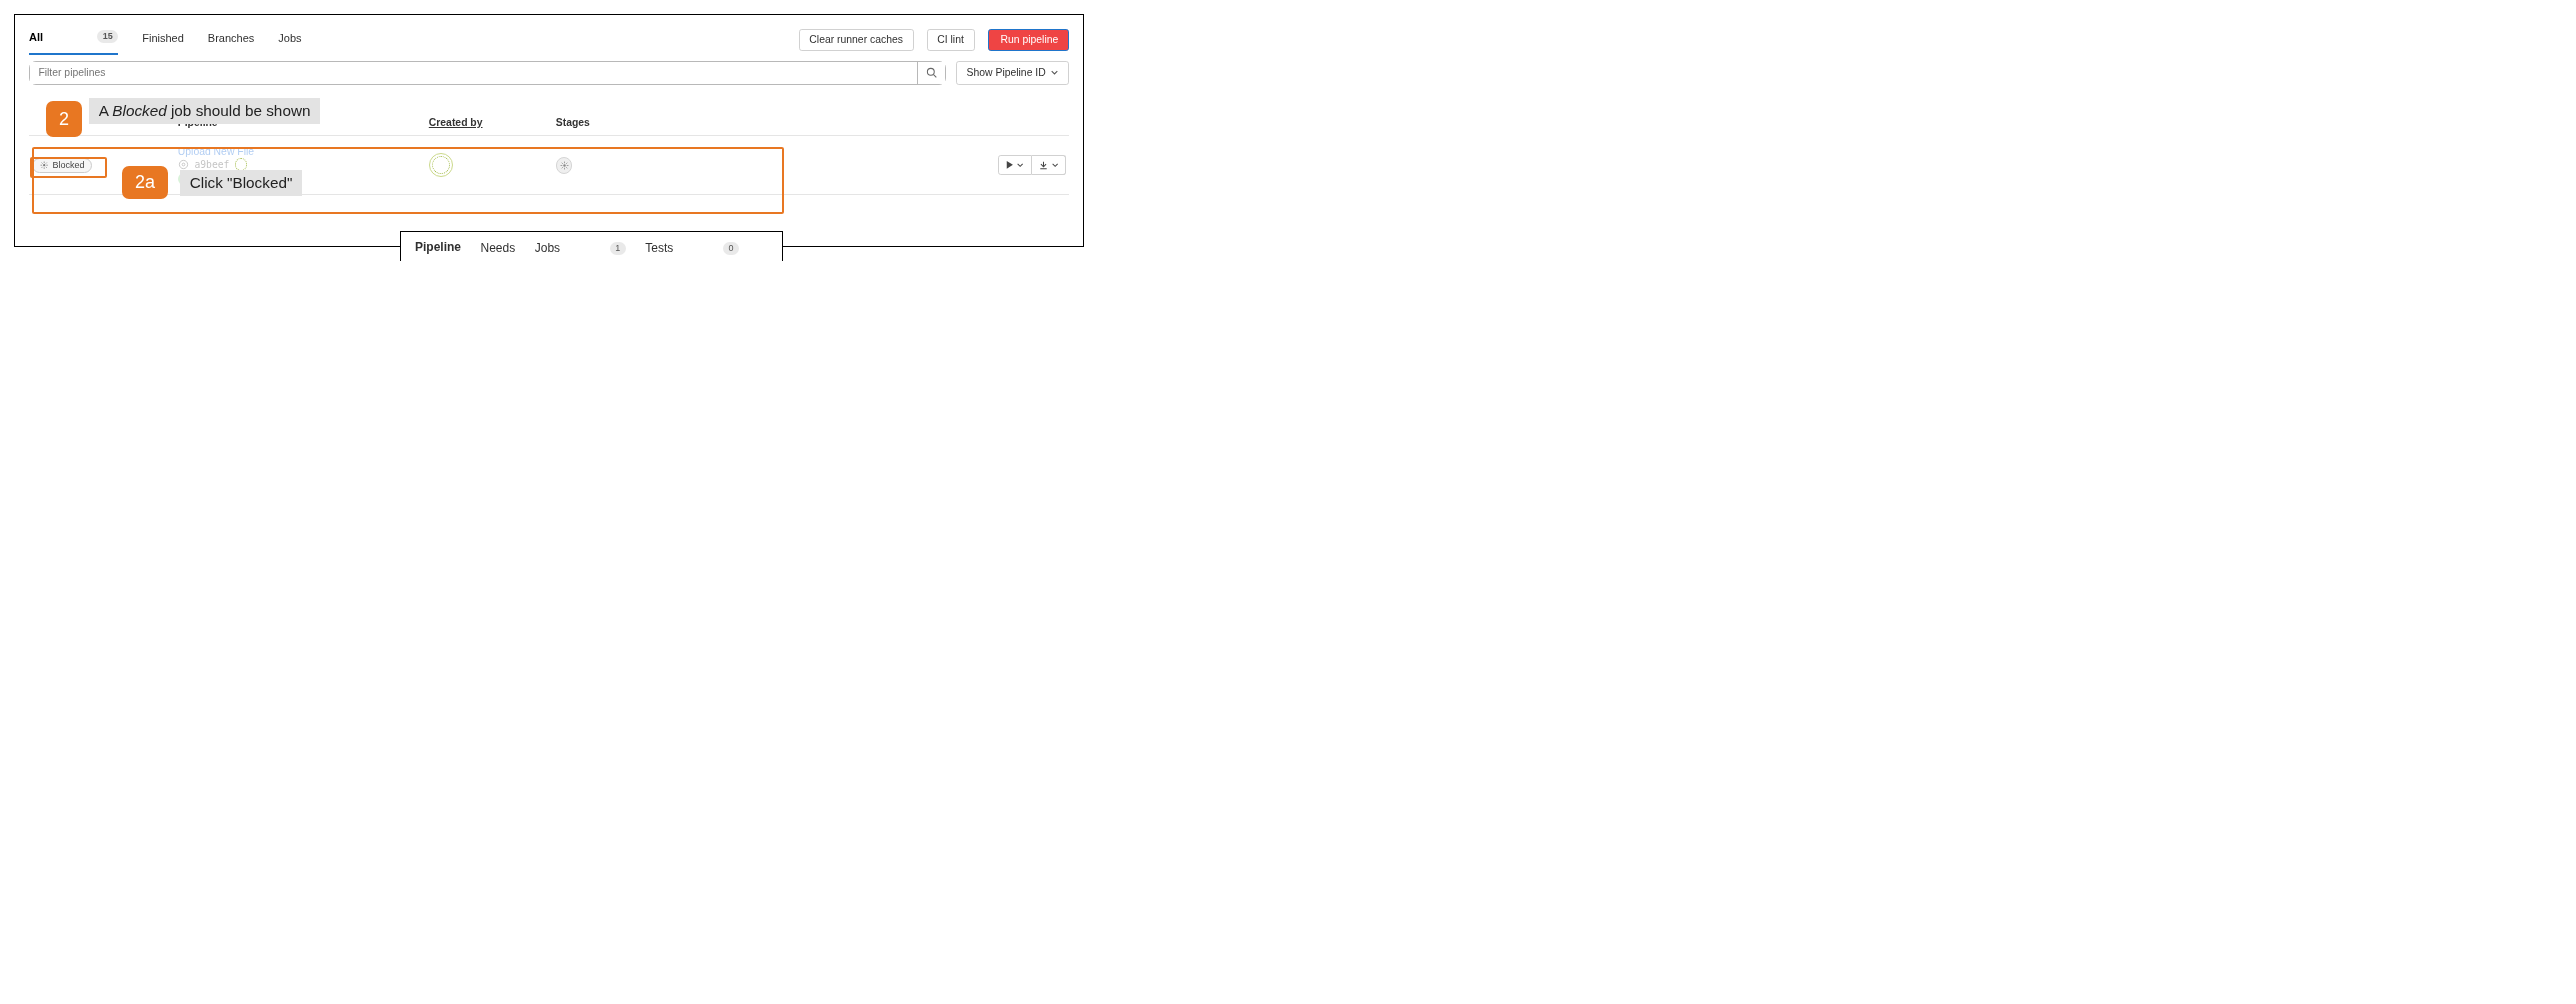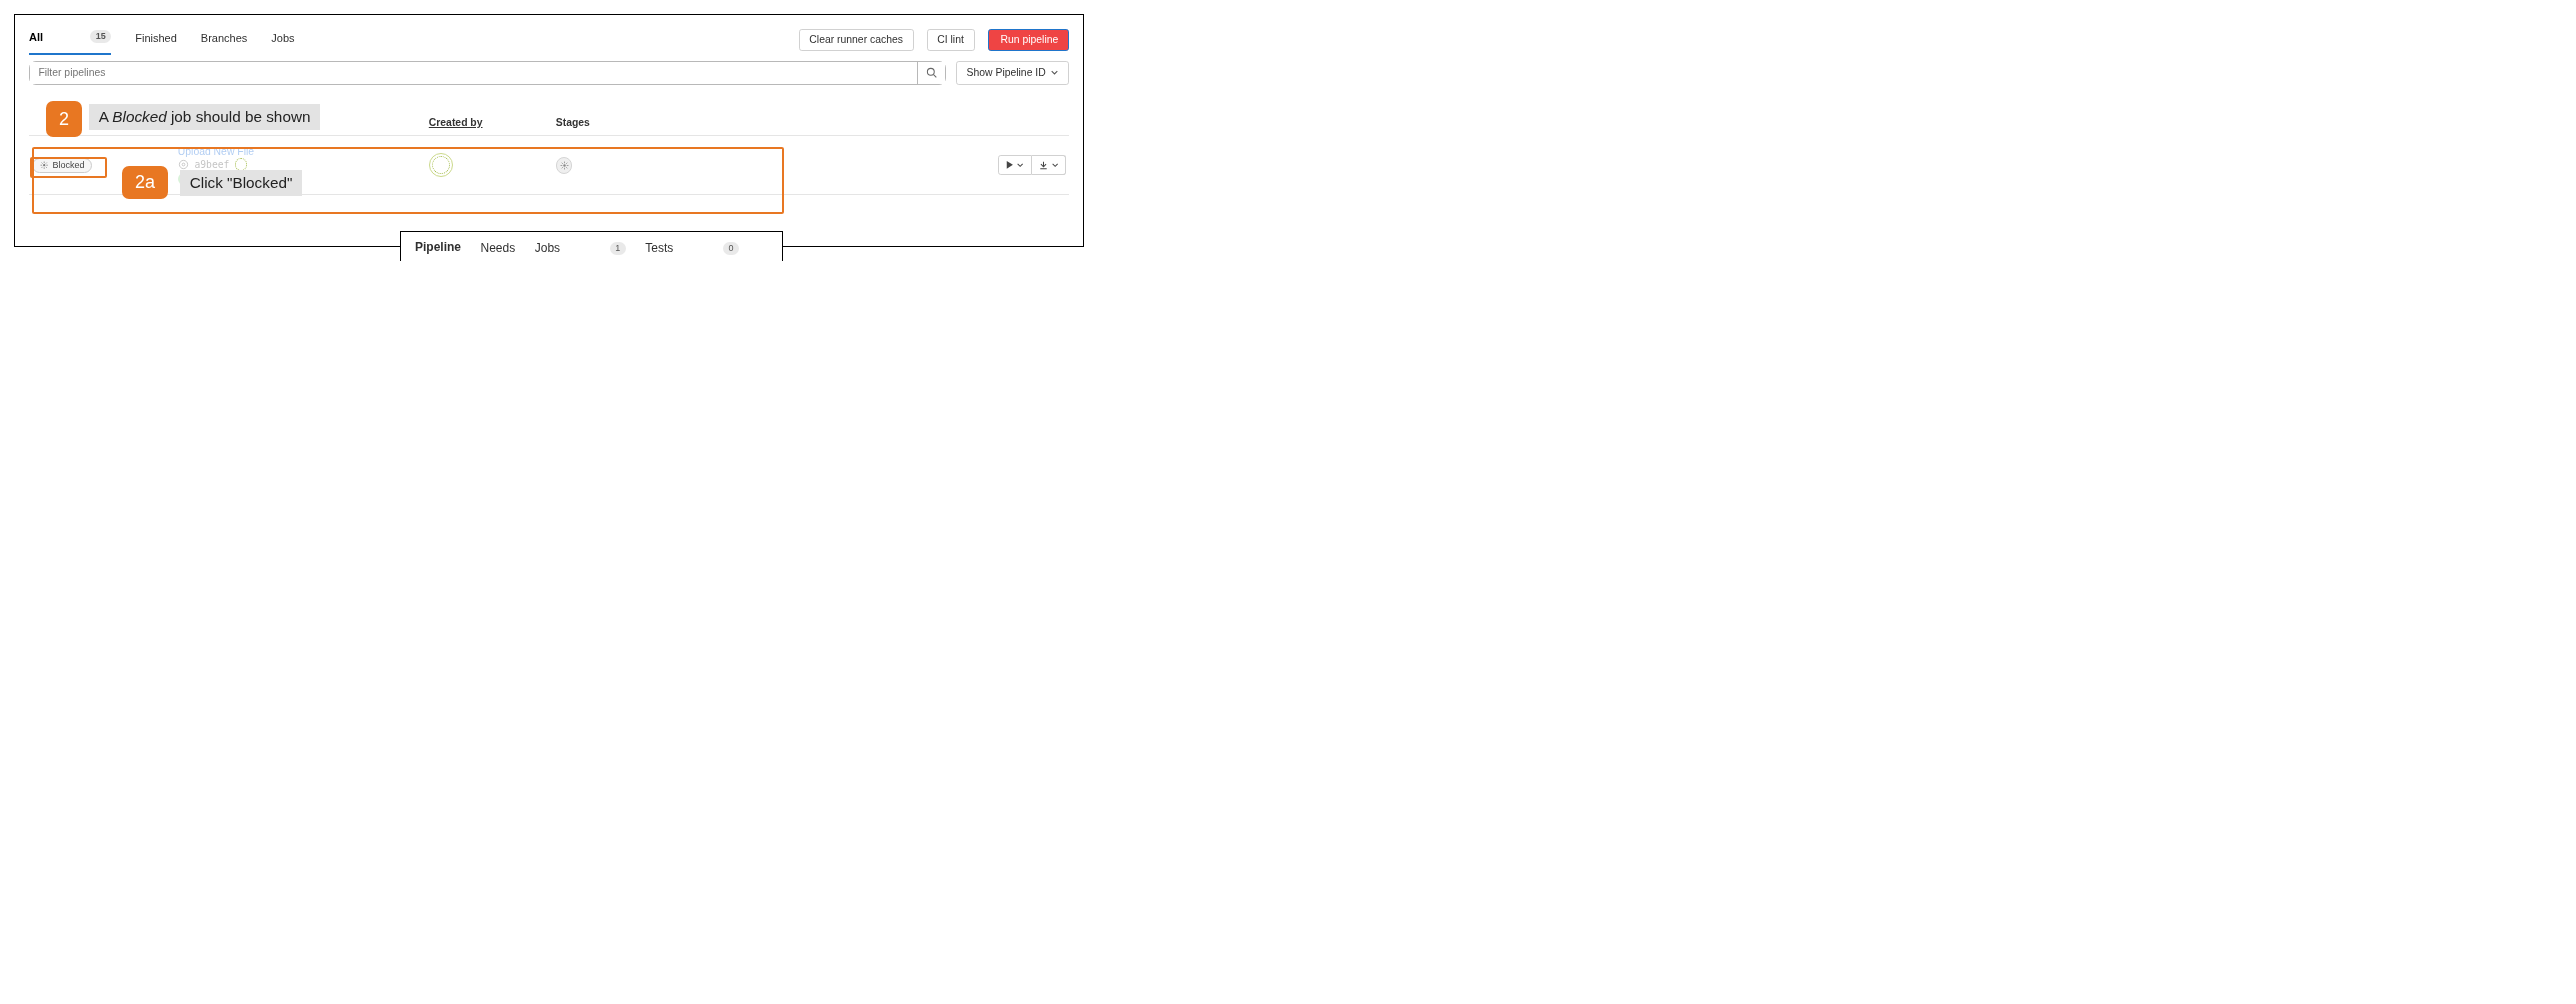--- a/index.html
+++ b/index.html
@@ -4,21 +4,21 @@
 <style>
   * { box-sizing: border-box; margin: 0; padding: 0; }
   body { font-family: -apple-system, BlinkMacSystemFont, "Segoe UI", Helvetica, Arial, sans-serif; background: #fff; color: #303030; padding: 14px; font-size: 9.7px; }
   .wrap { position: relative; width: 1070px; }
 
   .panel-main { border: 1.4px solid #000; background: #fff; padding: 9.7px 14px 0 14px; position: relative; height: 233px; overflow: hidden; }
 
   
   .tabrow { display: flex; align-items: center; }
   .tabs { display: flex; gap: 24px; align-items: center; flex: 1; }
-  .tab { display: flex; align-items: center; gap: 3px; padding: 5.6px 0 9.7px 0; font-size: 11px; color: #303030; cursor: pointer; }
+  .tab { display: flex; align-items: center; gap: 10px; padding: 5.6px 0 9.7px 0; font-size: 11px; color: #303030; cursor: pointer; }
   .tab.active { color: #000; border-bottom: 2.1px solid #1f75cb; font-weight: 600; }
   .count-pill { background: #e9e9e9; color: #555; border-radius: 7px; padding: 0 5.6px; font-size: 9px; line-height: 13.2px; height: 13.2px; margin-left: 44px; }
   .topbtns { display: flex; gap: 13px; }
   .btn { border: 0.7px solid #d1d1d1; background: #fff; border-radius: 2.8px; padding: 4.9px 9.7px; font-size: 10.4px; color: #303030; cursor: pointer; white-space: nowrap; }
   .btn-primary { background: #ef4444; border-color: #1f75cb; color: #fff; padding-left: 12px; }
 
   .filterrow { display: flex; gap: 9.7px; margin-top: 5.6px; }
   .searchwrap { flex: 1; display: flex; border: 0.7px solid #b8b8b8; border-radius: 7px; }
   .searchinput { flex: 1; border: none; padding: 5.6px 8.4px; font-size: 10.4px; outline: none; color: #666; }
   .searchbtn { width: 28px; border: none; border-left: 0.7px solid #b8b8b8; background: #fff; display: flex; align-items: center; justify-content: center; cursor: pointer; }
@@ -201,21 +201,21 @@
 
     <div class="highlight-row" style="left:16.7px; top:132px; width:752px; height:67px;"></div>
 
     <div class="highlight-row" style="left:15.3px; top:142px; width:77px; height:21px;"></div>
 
   </div>
 
   <div class="callout" style="left:32px; top:87px; width:36px; height:36px;">
     <span>2</span>
   </div>
-  <div class="callout-text" style="left:75px; top:90px;">
+  <div class="callout-text" style="left:75px; top:84px;">
     <span>A </span><em>Blocked</em><span> job should be shown</span>
   </div>
 
   <div class="callout" style="left:108px; top:152px; width:46px; height:33px;">
     <span>2a</span>
   </div>
   <div class="callout-text" style="left:166px; top:156px;">Click "Blocked"</div>
 
   <div class="panel-sub">
     <div class="subtabs">

